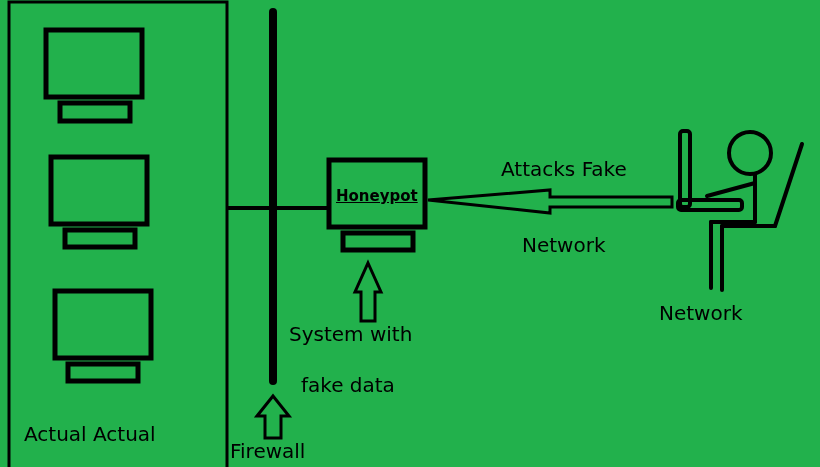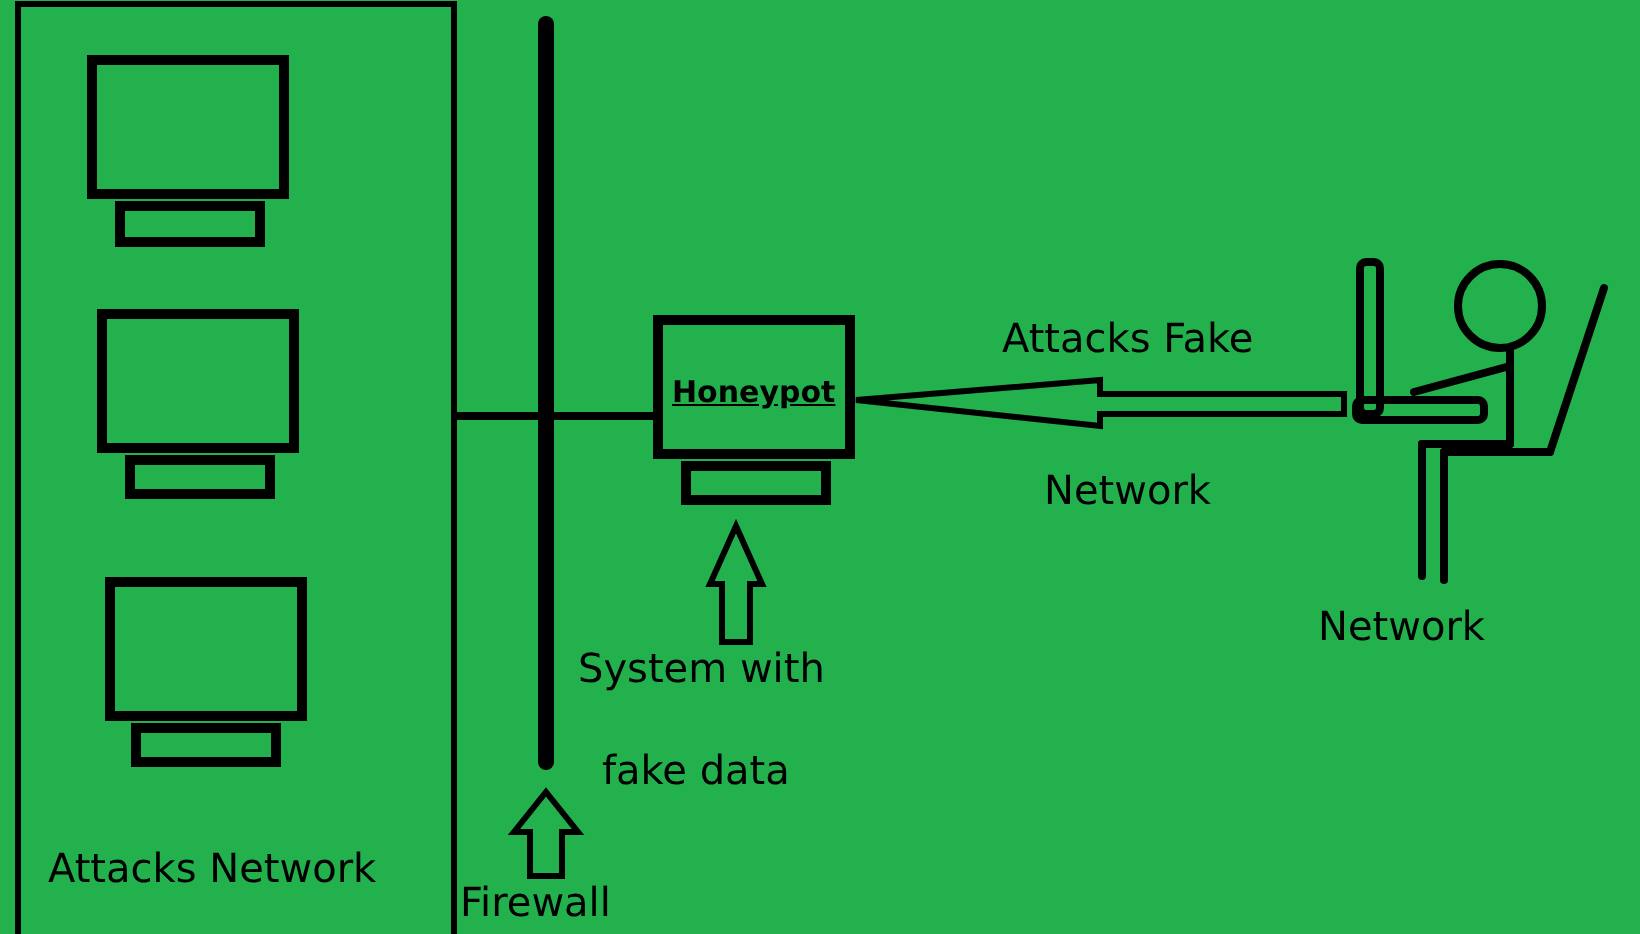--- a/index.html
+++ b/index.html
@@ -53,20 +53,20 @@
     <line x1="755" y1="183" x2="707" y2="196"></line>
     <line x1="755" y1="222" x2="711" y2="222"></line>
     <line x1="711" y1="222" x2="711" y2="288"></line>
     <line x1="755" y1="226" x2="722" y2="226"></line>
     <line x1="722" y1="226" x2="722" y2="290"></line>
     <line x1="755" y1="226" x2="775" y2="226"></line>
     <line x1="775" y1="226" x2="802" y2="144"></line>
   </g>
 </svg>
 
-<div class="lbl" style="left:24px;top:422px;">Attacks Network</div>
+<div class="lbl" style="left:24px;top:422px;">Actual Actual</div>
 <div class="lbl" style="left:230px;top:439px;text-align:right;">Firewall</div>
 <div class="lbl hp" style="left:336px;top:184px;">Honeypot</div>
 <div class="lbl" style="left:289px;top:322px;">System with</div>
 <div class="lbl" style="left:301px;top:373px;">fake data</div>
 <div class="lbl" style="left:501px;top:157px;">Attacks Fake</div>
 <div class="lbl" style="left:522px;top:233px;">Network</div>
 <div class="lbl" style="left:659px;top:301px;">Network</div>
 
 </body></html>

